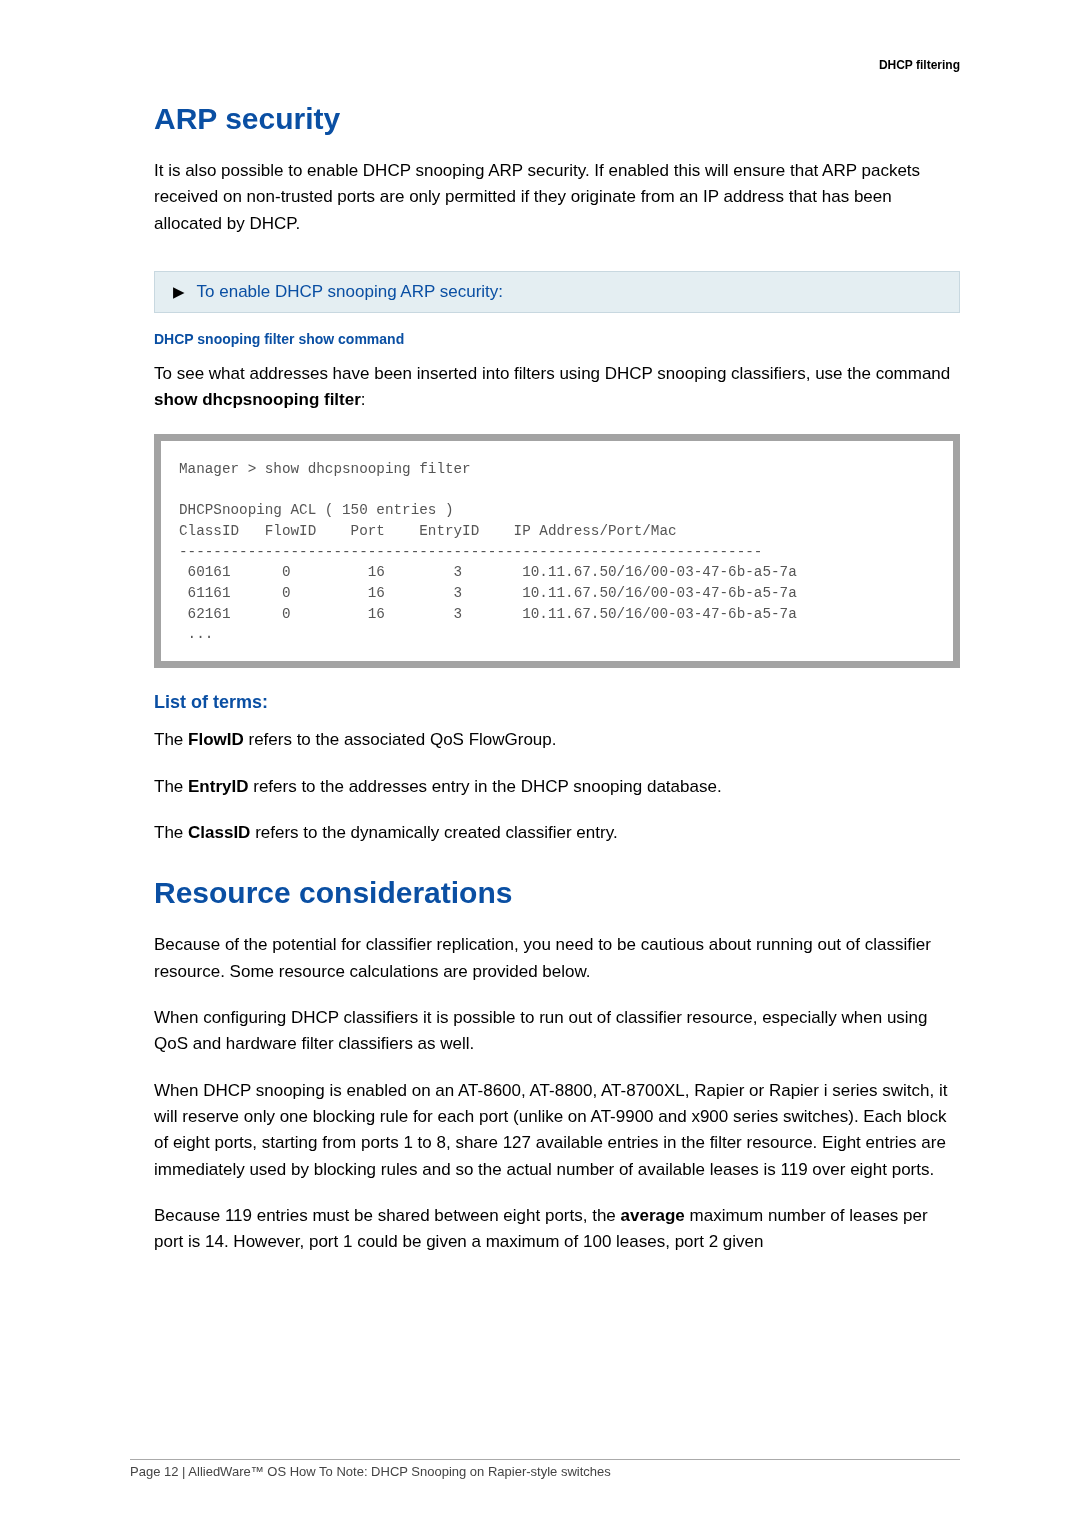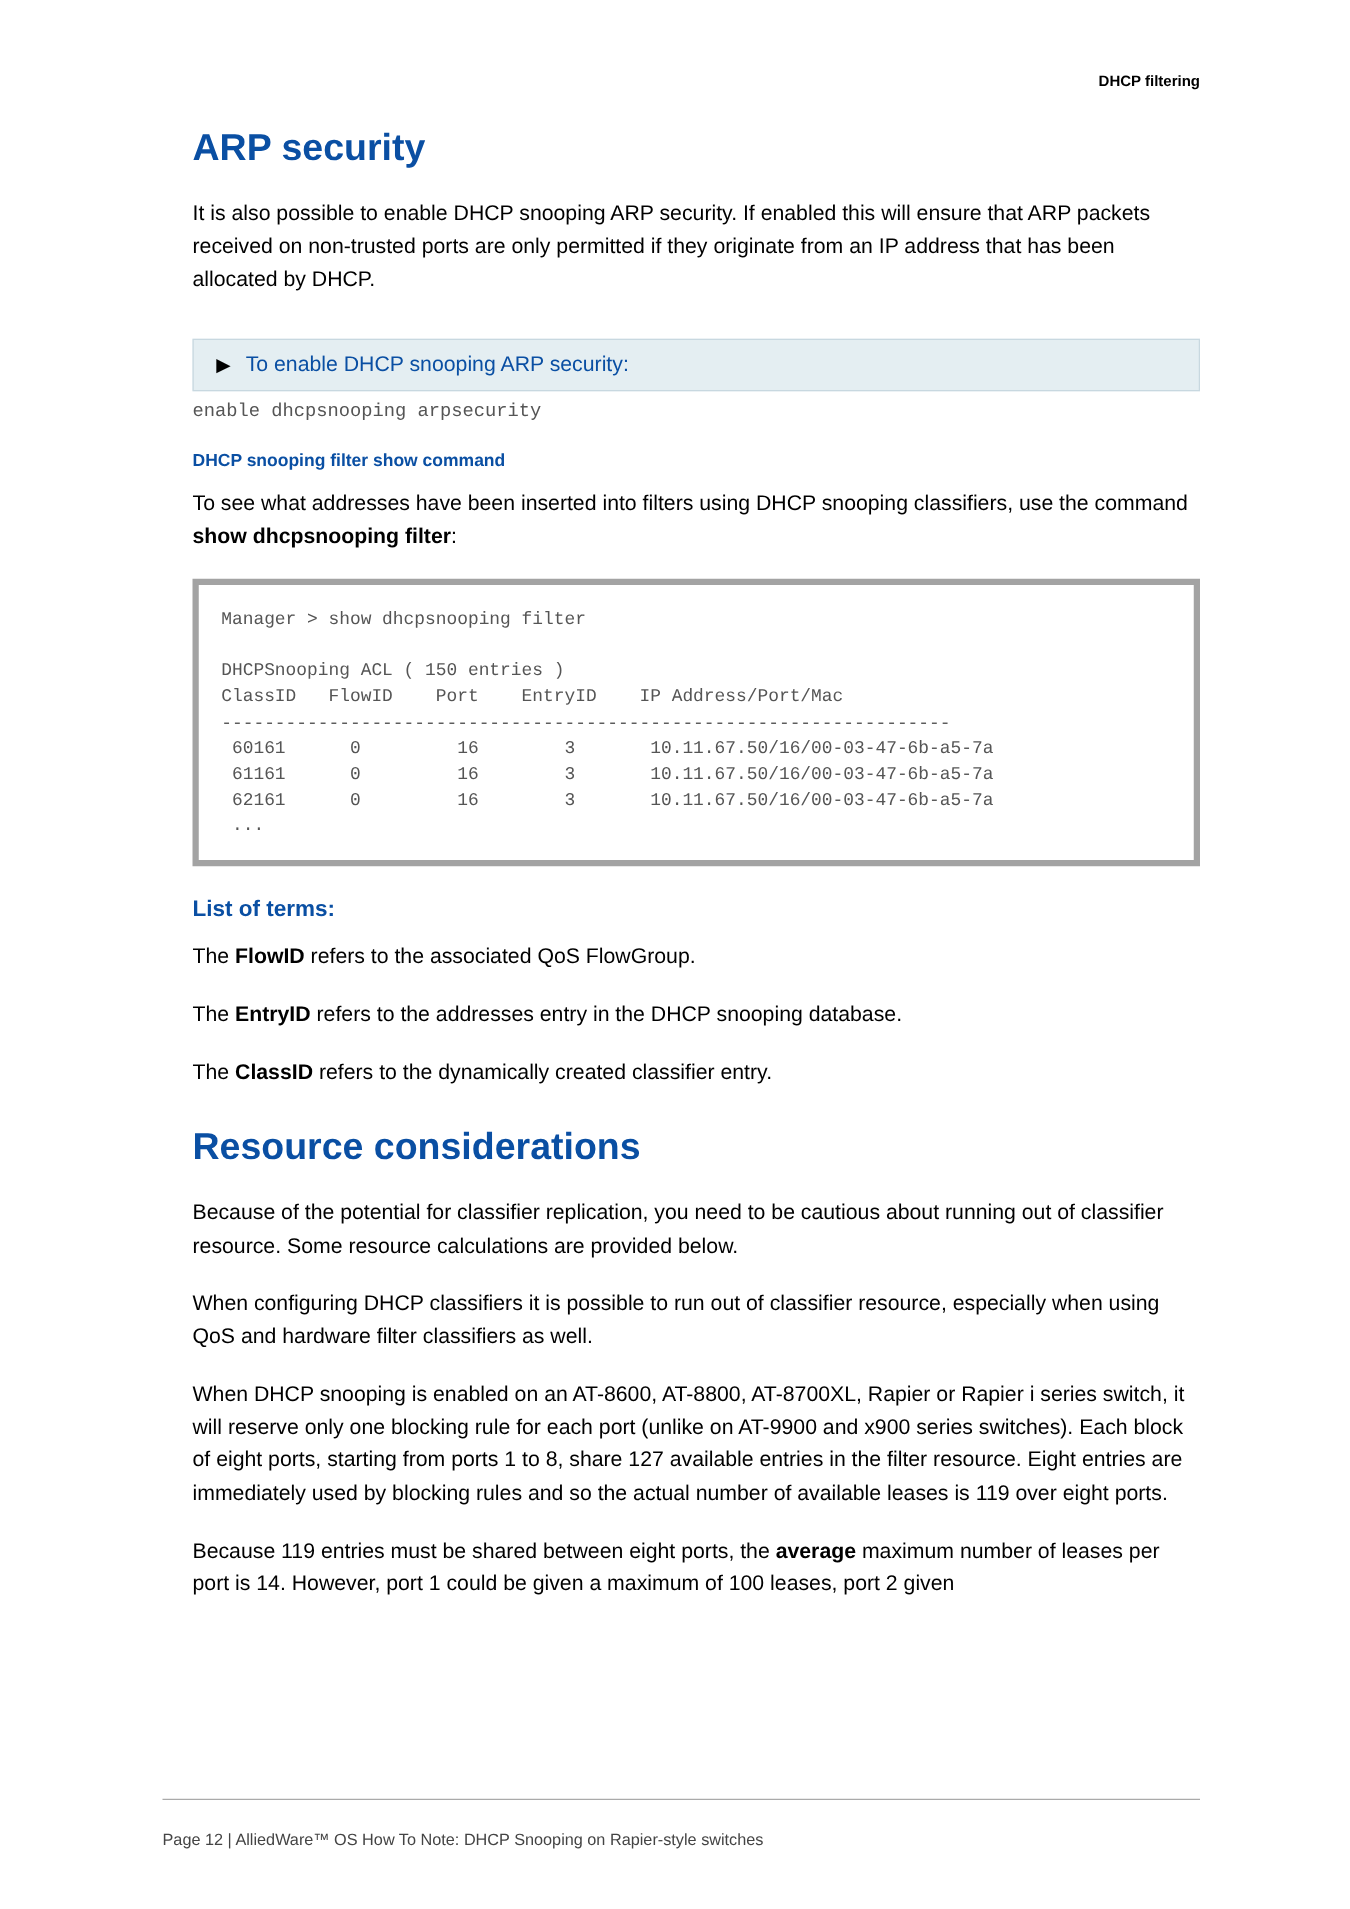--- a/index.html
+++ b/index.html
@@ -67,21 +67,21 @@
     margin: 6px 0 22px 0;
     white-space: pre;
   }
   h3.blue {
     color: #0a4fa3;
     font-size: 14px;
     font-weight: 700;
     margin: 18px 0 14px 0;
   }
   .codebox {
-    border: 5px solid #a3a3a3;
+    border: 7px solid #a3a3a3;
     padding: 18px 18px 16px 18px;
     margin: 8px 0 24px 0;
     font-family: "Courier New", monospace;
     font-size: 14.3px;
     color: #555;
     white-space: pre;
     line-height: 1.45;
     overflow: hidden;
   }
   h4.blue {
@@ -90,21 +90,21 @@
     font-weight: 700;
     margin: 10px 0 14px 0;
   }
   .bold { font-weight: 700; }
   .footer {
     position: absolute;
     left: 130px;
     right: 120px;
     bottom: 48px;
     border-top: 1px solid #aaa;
-    padding-top: 24px;
+    padding-top: 4px;
     font-size: 13px;
     color: #444;
   }
 </style>
 </head>
 <body>
 
 <div class="header-right">DHCP filtering</div>
 
 <div class="page">
@@ -112,21 +112,20 @@
 
     <h1>ARP security</h1>
 
     <p>It is also possible to enable DHCP snooping ARP security. If enabled this will ensure that ARP packets received on non-trusted ports are only permitted if they originate from an IP address that has been allocated by DHCP.</p>
 
     <div class="calloutbox">
       <span class="arrow">▶</span>
       <span class="txt">To enable DHCP snooping ARP security:</span>
     </div>
 
-    <div class="codeline">enable dhcpsnooping arpsecurity</div>
 
     <h3 class="blue">DHCP snooping filter show command</h3>
 
     <p>
       <span>To see what addresses have been inserted into filters using DHCP snooping classifiers, use the command </span><span class="bold">show dhcpsnooping filter</span><span>:</span>
     </p>
 
     <div class="codebox">Manager &gt; show dhcpsnooping filter
 
 DHCPSnooping ACL ( 150 entries )

